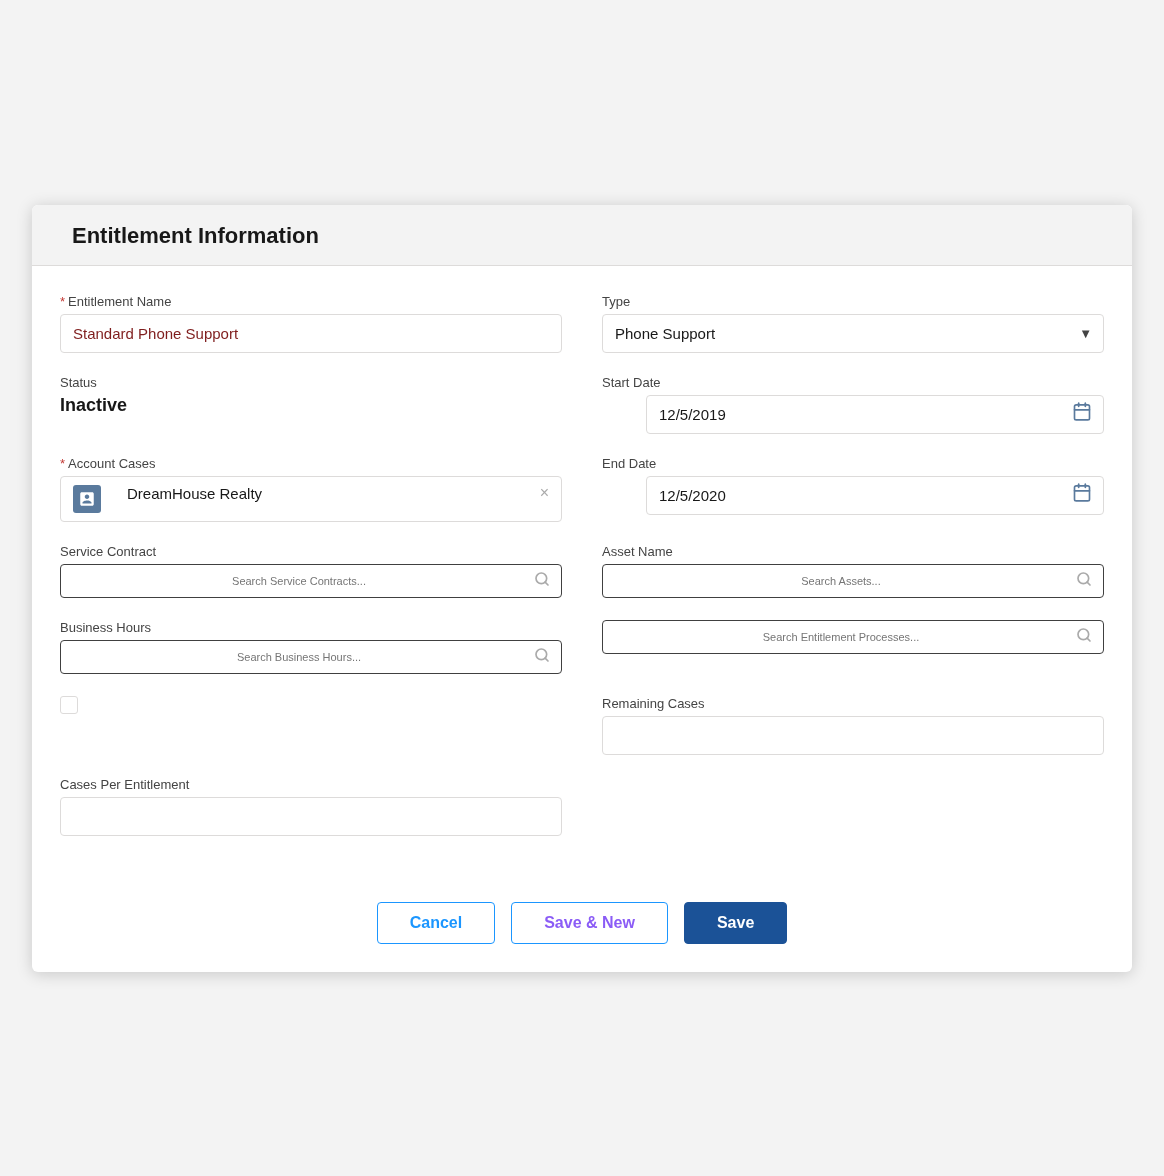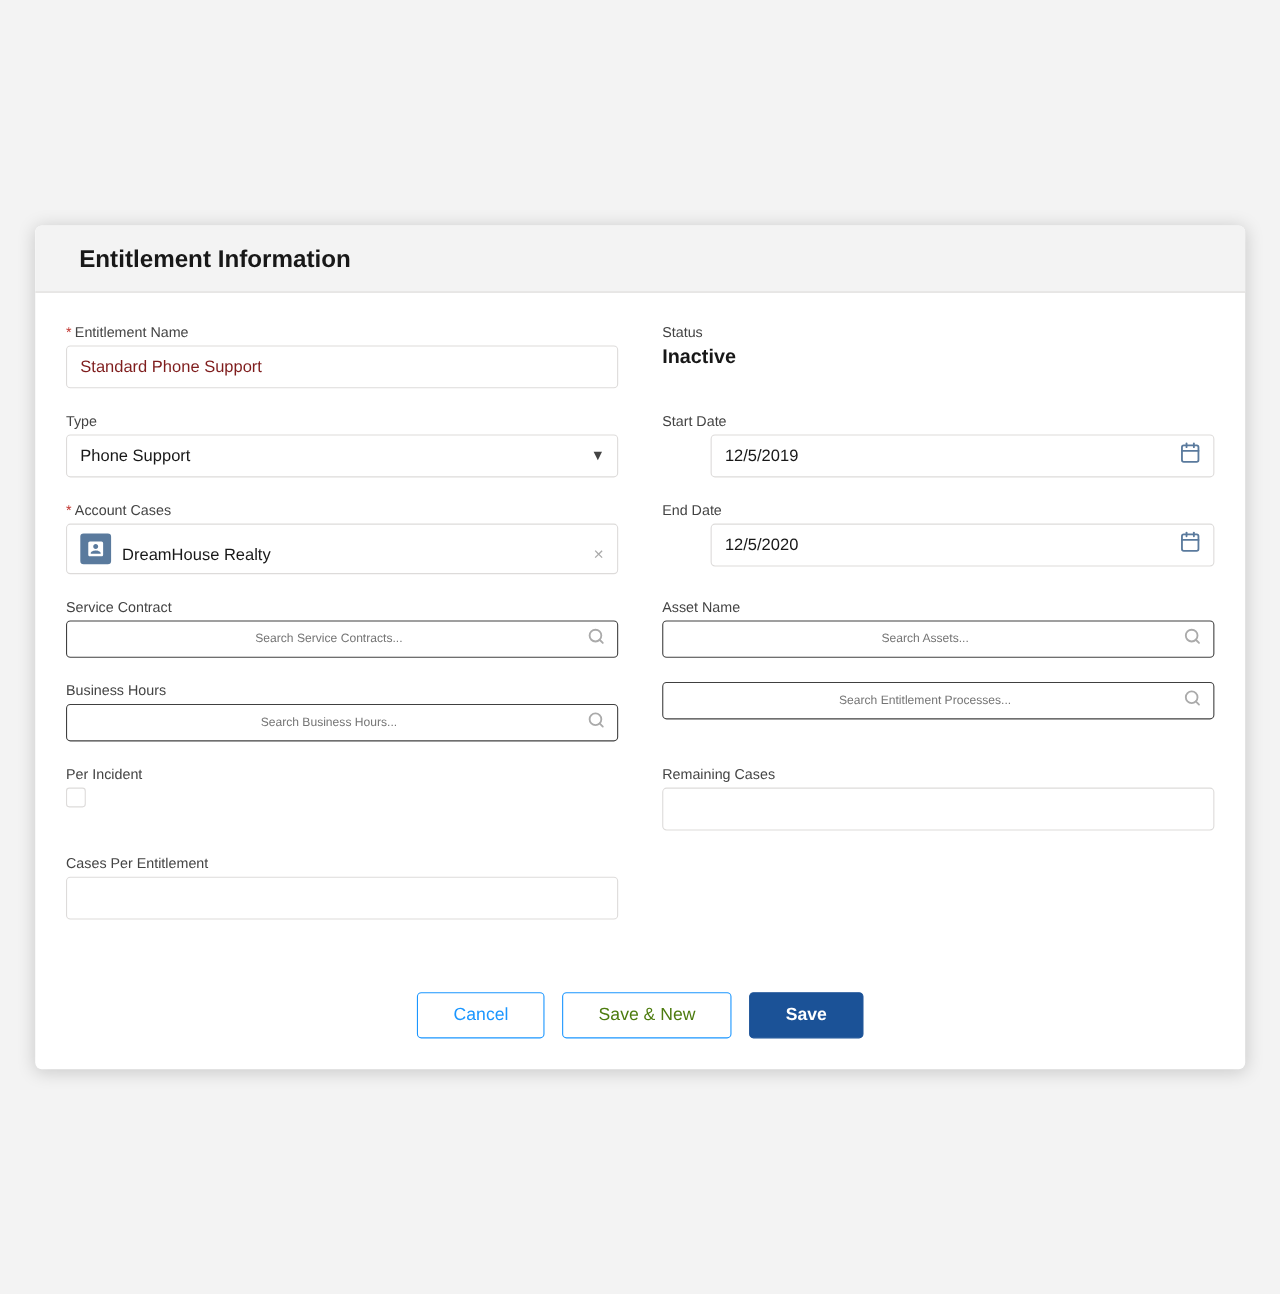--- a/index.html
+++ b/index.html
@@ -152,26 +152,26 @@
       right: 12px;
       top: 50%;
       transform: translateY(-50%);
       color: #aaa;
       font-size: 16px;
       pointer-events: none;
     }
 
     .account-field {
       display: flex;
-      align-items: flex-end;
+      align-items: flex-start;
       border: 1px solid #dddbda;
       border-radius: 4px;
       padding: 8px 12px;
       background: #fff;
-      gap: 10px;
+      gap: 26px;
     }
 
     .account-icon {
       background: #5a7a9d;
       border-radius: 3px;
       width: 28px;
       height: 28px;
       display: flex;
       align-items: center;
       justify-content: center;
@@ -232,36 +232,36 @@
       justify-content: center;
       align-items: center;
       gap: 16px;
       padding: 24px 28px 28px 28px;
     }
 
     .btn {
       padding: 11px 32px;
       border-radius: 4px;
       font-size: 16px;
-      font-weight: 400;
+      font-weight: 700;
       cursor: pointer;
       border: 1px solid;
       transition: background 0.15s;
     }
 
     .btn-cancel {
       background: #fff;
       border-color: #1b96ff;
       color: #1b96ff;
     }
 
     .btn-save-new {
       background: #fff;
       border-color: #1b96ff;
-      color: #4d7c0f;
+      color: #8b5cf6;
     }
 
     .btn-save {
       background: #1b5297;
       border-color: #1b5297;
       color: #fff;
       font-weight: 700;
     }
   </style>
 </head>
@@ -274,37 +274,37 @@
 
   <div class="modal-body">
     <div class="form-grid">
 
       <div class="form-group">
         <div class="form-label">
           <span class="required-star">*</span>
           <span>Entitlement Name</span>
         </div>
         <input class="form-control" type="text" value="Standard Phone Support" style="">
-      </div>
-
-      <div class="form-group">
-        <div class="status-label">Status</div>
-        <div class="status-value">Inactive</div>
       </div>
 
       <div class="form-group">
         <div class="form-label">Type</div>
         <div class="select-wrapper">
           <select>
             <option>Phone Support</option>
             <option>Web Support</option>
             <option>Email Support</option>
           </select>
           <span class="select-arrow">▼</span>
         </div>
+      </div>
+
+      <div class="form-group">
+        <div class="status-label">Status</div>
+        <div class="status-value">Inactive</div>
       </div>
 
       <div class="form-group">
         <div class="form-label">Start Date</div>
         <div class="date-wrapper">
           <input class="form-control" type="text" value="12/5/2019" style="">
           <span class="calendar-icon">
             <svg xmlns="http://www.w3.org/2000/svg" width="20" height="20" viewBox="0 0 24 24" fill="none" stroke="#5a7a9d" stroke-width="2" stroke-linecap="round" stroke-linejoin="round">
               <rect x="3" y="4" width="18" height="18" rx="2" ry="2"></rect>
               <line x1="16" y1="2" x2="16" y2="6"></line>
@@ -391,21 +391,20 @@
           <span class="search-icon">
             <svg xmlns="http://www.w3.org/2000/svg" width="16" height="16" viewBox="0 0 24 24" fill="none" stroke="#aaa" stroke-width="2.5" stroke-linecap="round" stroke-linejoin="round">
               <circle cx="11" cy="11" r="8"></circle>
               <line x1="21" y1="21" x2="16.65" y2="16.65"></line>
             </svg>
           </span>
         </div>
       </div>
 
       <div class="form-group">
-        <div class="form-label">Per Incident</div>
         <div class="checkbox-group">
           <input class="checkbox-input" type="checkbox" style="">
         </div>
       </div>
 
       <div class="form-group">
         <div class="form-label">Remaining Cases</div>
         <input class="form-control" type="text" value="" style="">
       </div>
 

